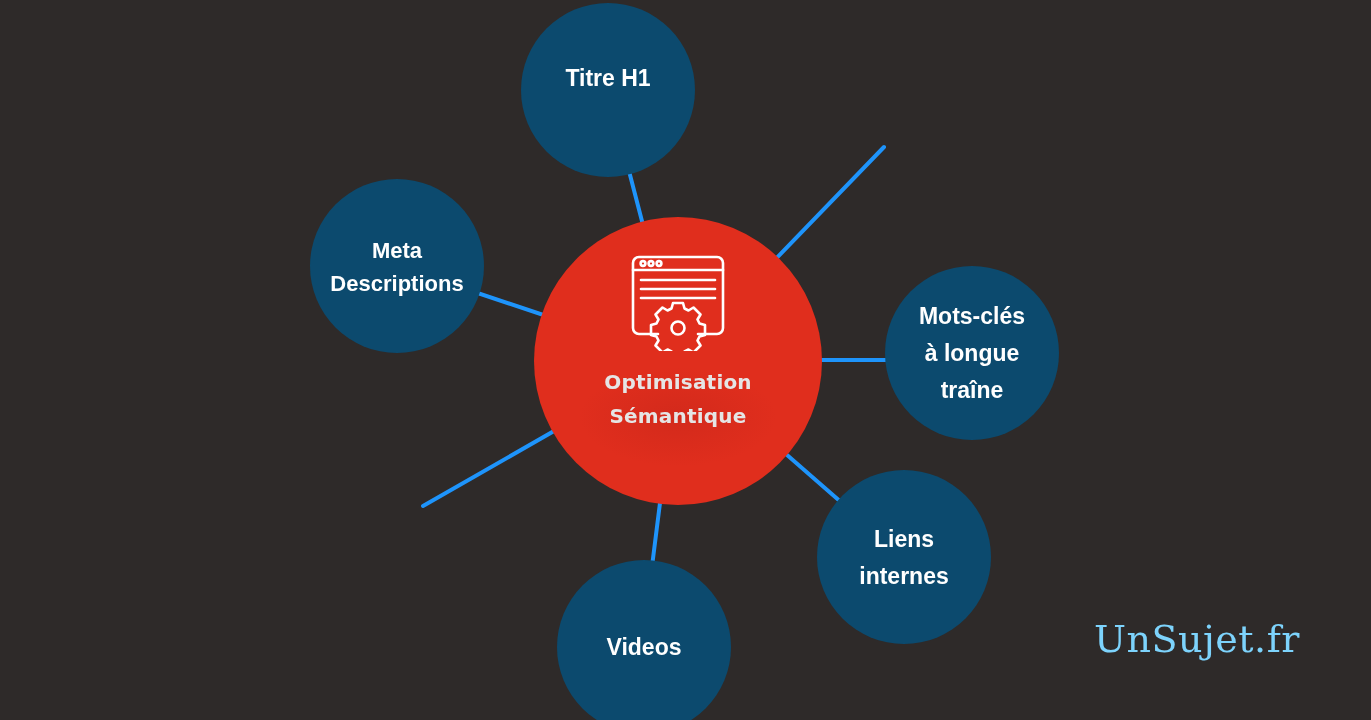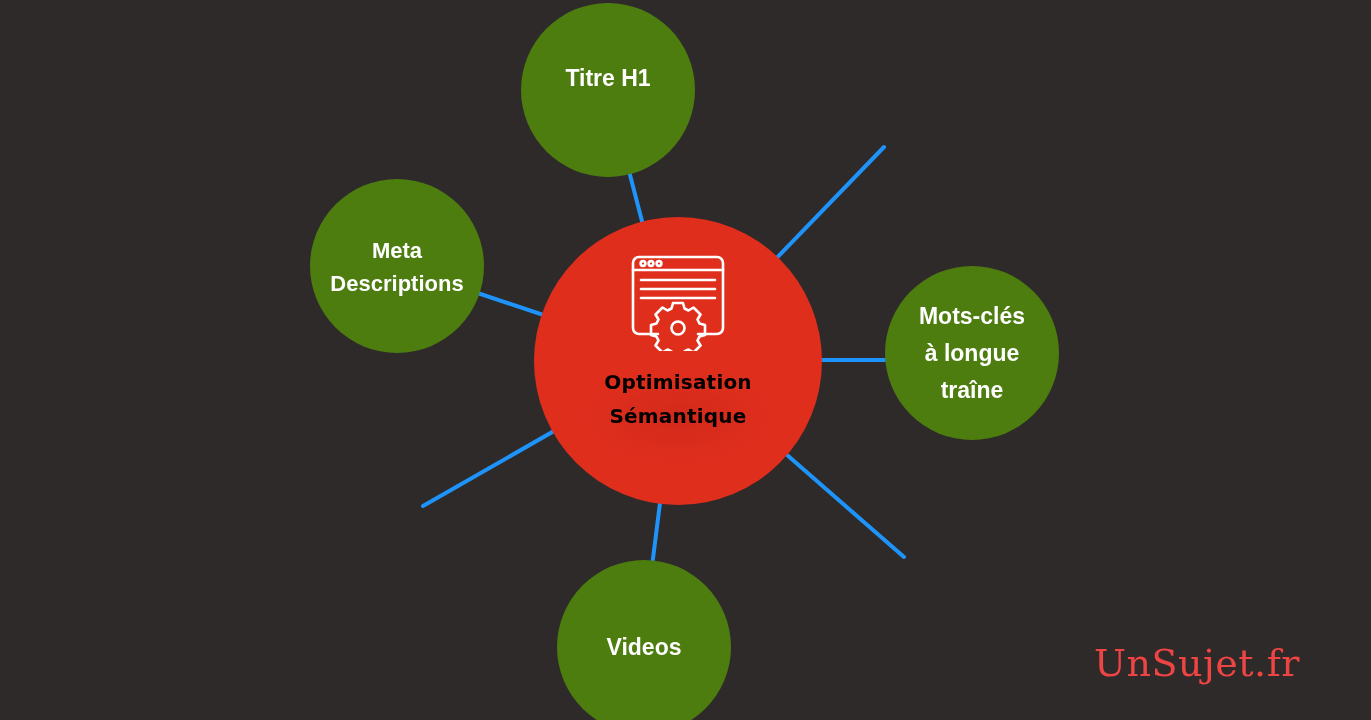--- a/index.html
+++ b/index.html
@@ -29,37 +29,37 @@
       display: flex;
       align-items: center;
       justify-content: center;
       text-align: center;
       box-sizing: border-box;
       cursor: pointer;
     }
     .node-blue {
       width: 174px;
       height: 174px;
-      background: #4d7c0f;
+      background: #0c4a6e;
       color: #ffffff;
       font-family: "Liberation Sans", sans-serif;
       font-weight: bold;
       font-size: 23px;
       line-height: 37px;
       padding: 0 10px;
     }
     .node-label {
       display: block;
       white-space: pre-line;
     }
     .node-center {
       width: 288px;
       height: 288px;
       background: #e02e1d;
-      color: #000000;
+      color: #e5e5e5;
       flex-direction: column;
       justify-content: flex-start;
     }
     .center-glow {
       position: absolute;
       left: 44px;
       top: 150px;
       width: 200px;
       height: 100px;
       border-radius: 50%;
@@ -81,22 +81,22 @@
       font-family: "DejaVu Sans", sans-serif;
       font-weight: bold;
       font-size: 20px;
       line-height: 34px;
       white-space: pre-line;
       letter-spacing: 0.2px;
     }
     .watermark {
       position: absolute;
       left: 1094px;
-      top: 639px;
-      color: #ef4444;
+      top: 615px;
+      color: #7dd3fc;
       font-family: "DejaVu Serif", serif;
       font-size: 38px;
       line-height: 48px;
       letter-spacing: 0.5px;
     }
   </style>
 </head>
 <body>
 
 <div id="stage">
@@ -117,20 +117,24 @@
     <span class="node-label">Titre H1</span>
   </div>
 
 
   <div class="node node-blue" style="left:885px; top:266px;">
     <span class="node-label">Mots-clés
 à longue
 traîne</span>
   </div>
 
+  <div class="node node-blue" style="left:817px; top:470px; padding-top:2px;">
+    <span class="node-label">Liens
+internes</span>
+  </div>
 
   <div class="node node-blue" style="left:557px; top:560px;">
     <span class="node-label">Videos</span>
   </div>
 
 
   <div class="node node-blue" style="left:310px; top:179px; padding-top:2px; font-size:22px; line-height:33px;justify-content:center;">
     <span class="node-label">Meta
 Descriptions</span>
   </div>

